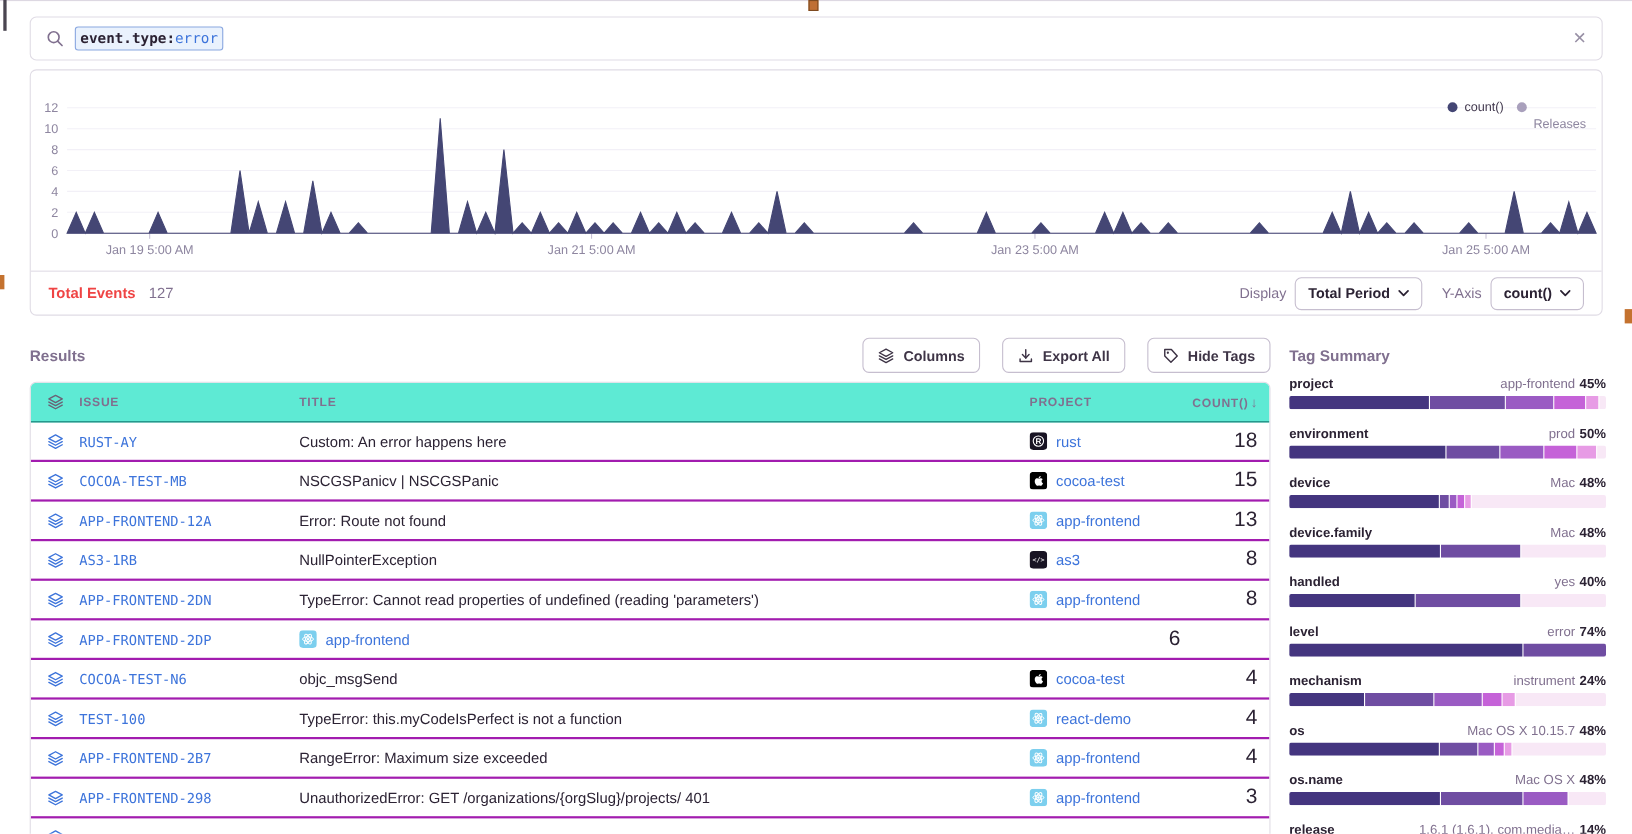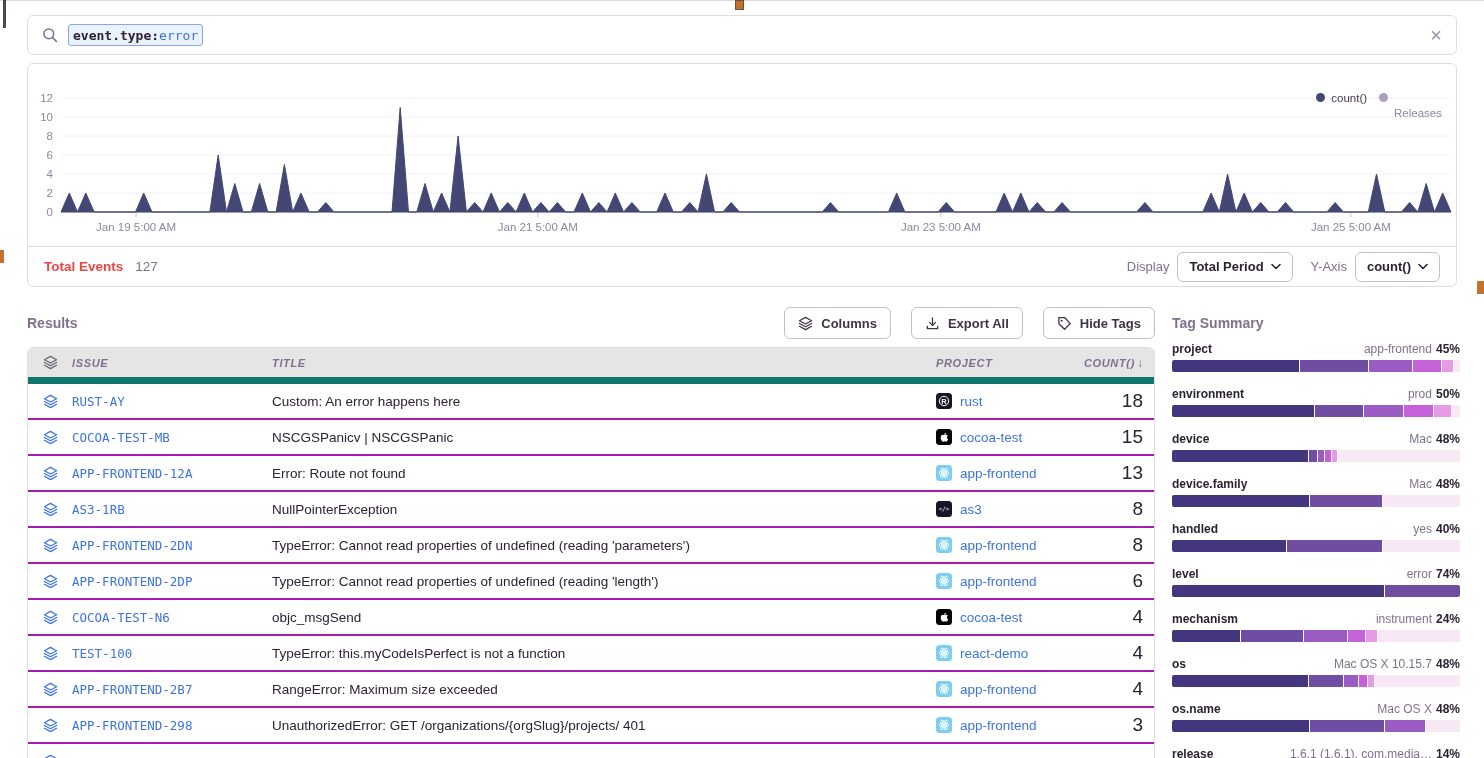--- a/index.html
+++ b/index.html
@@ -59,22 +59,22 @@
   .tool-btn {
     display:inline-flex; align-items:center; gap:8px; height:32px; padding:0 13px;
     background:#fff; border:1px solid #C6BECF; border-radius:6px;
     font-family:"Liberation Sans", sans-serif; font-size:13px; font-weight:bold; color:#3E3446; cursor:pointer;
   }
   .table { margin-top:7px; border:1px solid #E0DCE5; border-radius:6px 6px 0 0; overflow:hidden; background:#fff; }
   .trow {
     display:grid; grid-template-columns:44px 200px 664px 137px 70px;
     align-items:center; height:36px; padding-right:13px;
   }
-  .thead { background:#e5e5e5; border-bottom:7px solid #0f766e; color:#80708F;
-    font-size:11px; font-weight:bold; letter-spacing:.06em;font-style:italic; }
+  .thead { background:#5eead4; border-bottom:1px solid #0f766e; color:#80708F;
+    font-size:11px; font-weight:bold; letter-spacing:.06em; }
   .tbody .trow { border-bottom:2px solid #a21caf; }
   .cell-icon { display:flex; justify-content:center; }
   .issue-link { font-family:"DejaVu Sans Mono", monospace; font-size:12.5px; color:#3D74DB; cursor:pointer; }
   .title-cell { font-size:13.5px; color:#2B2233; white-space:nowrap; overflow:hidden; }
   .project-cell { display:flex; align-items:center; gap:8px; }
   .project-link { color:#3D74DB; font-size:13.5px; cursor:pointer; }
   .count-cell { text-align:right; font-size:19px; color:#2B2233; }
   .count-head { text-align:right; }
   .sort-arrow { font-size:12px; letter-spacing:0; margin-left:2px; }
 
@@ -353,21 +353,20 @@
           <span class="cell-icon">
             <svg width="15" height="15" viewBox="0 0 16 16">
               <g fill="none" stroke="#3D74DB" stroke-width="1.3" stroke-linejoin="round" stroke-linecap="round">
                 <path d="M8 1.5 14.5 5 8 8.5 1.5 5Z"></path>
                 <path d="M1.5 8 8 11.5 14.5 8"></path>
                 <path d="M1.5 11 8 14.5 14.5 11"></path>
               </g>
             </svg>
           </span>
           <span class="issue-link">APP-FRONTEND-2DP</span>
-          <span class="title-cell">TypeError: Cannot read properties of undefined (reading 'length')</span>
           <span class="project-cell">
             <span style="display: flex;">
               <svg width="16" height="16" viewBox="0 0 16 16">
                 <rect width="16" height="16" rx="3.5" fill="#7CCFEE"></rect>
                 <g stroke="#fff" stroke-width="0.9" fill="none">
                   <ellipse cx="8" cy="8" rx="5" ry="2"></ellipse>
                   <ellipse cx="8" cy="8" rx="5" ry="2" transform="rotate(60 8 8)"></ellipse>
                   <ellipse cx="8" cy="8" rx="5" ry="2" transform="rotate(120 8 8)"></ellipse>
                 </g>
                 <circle cx="8" cy="8" r="1.1" fill="#fff"></circle>

